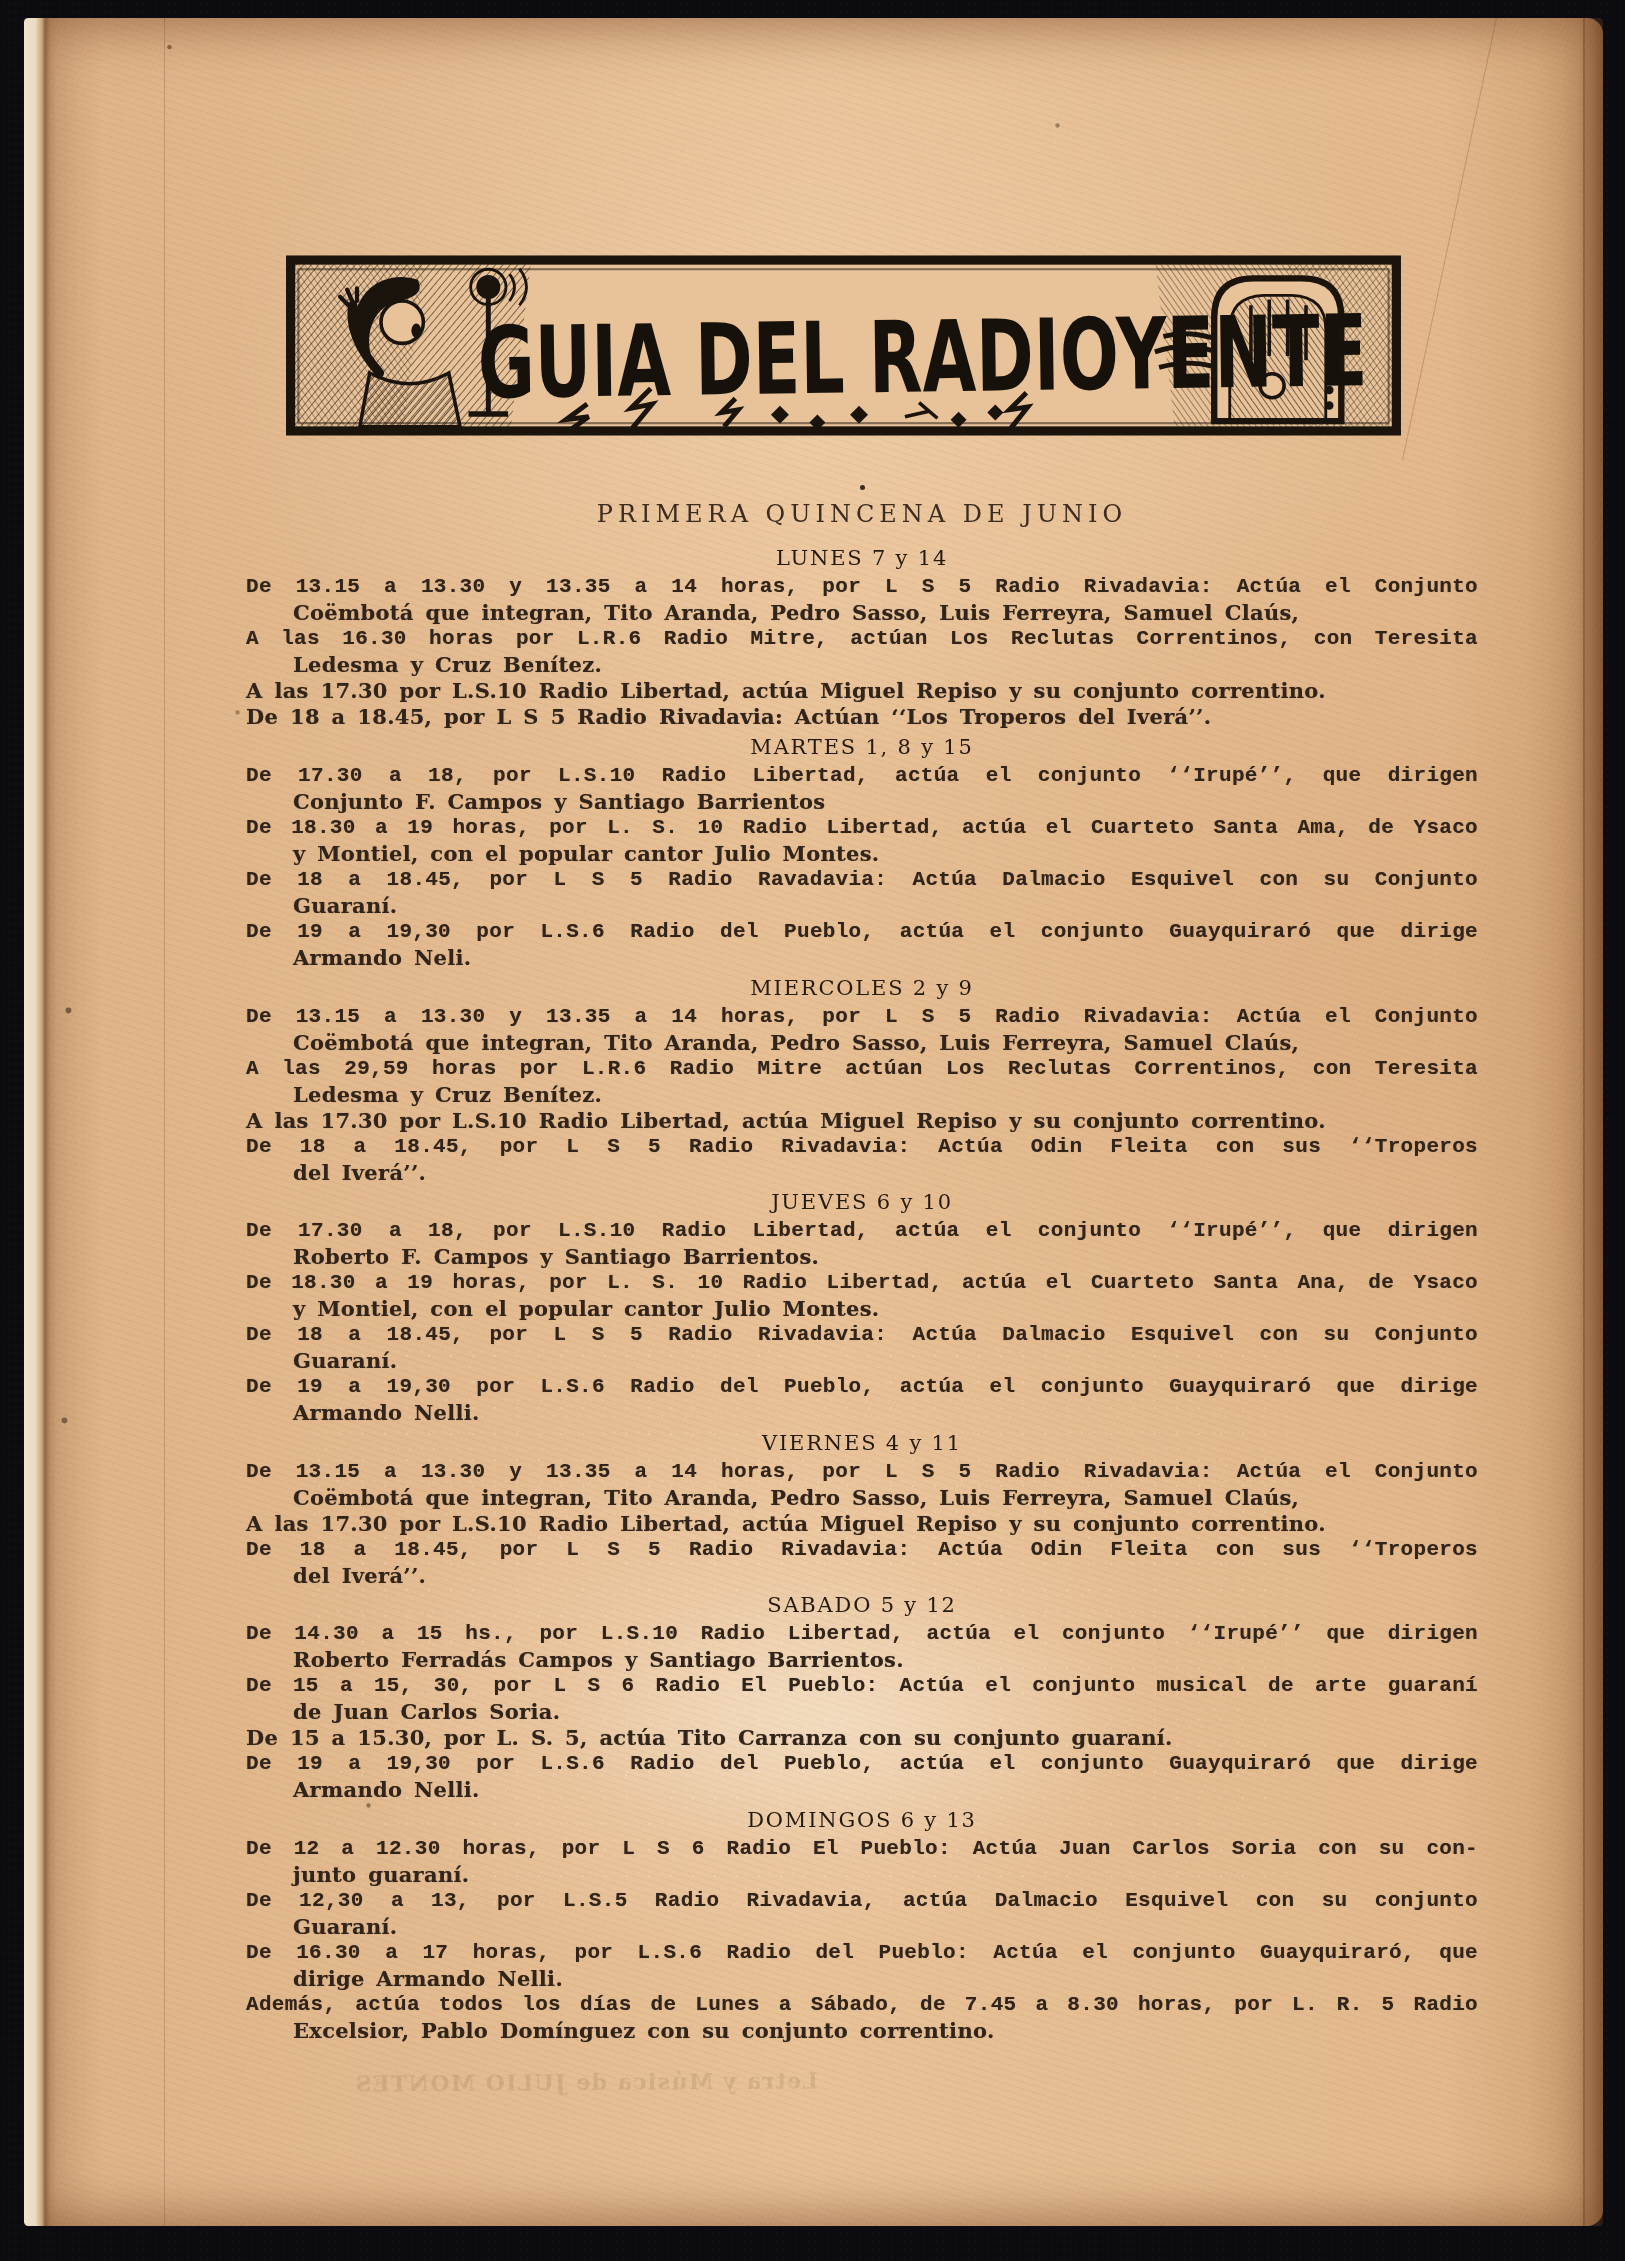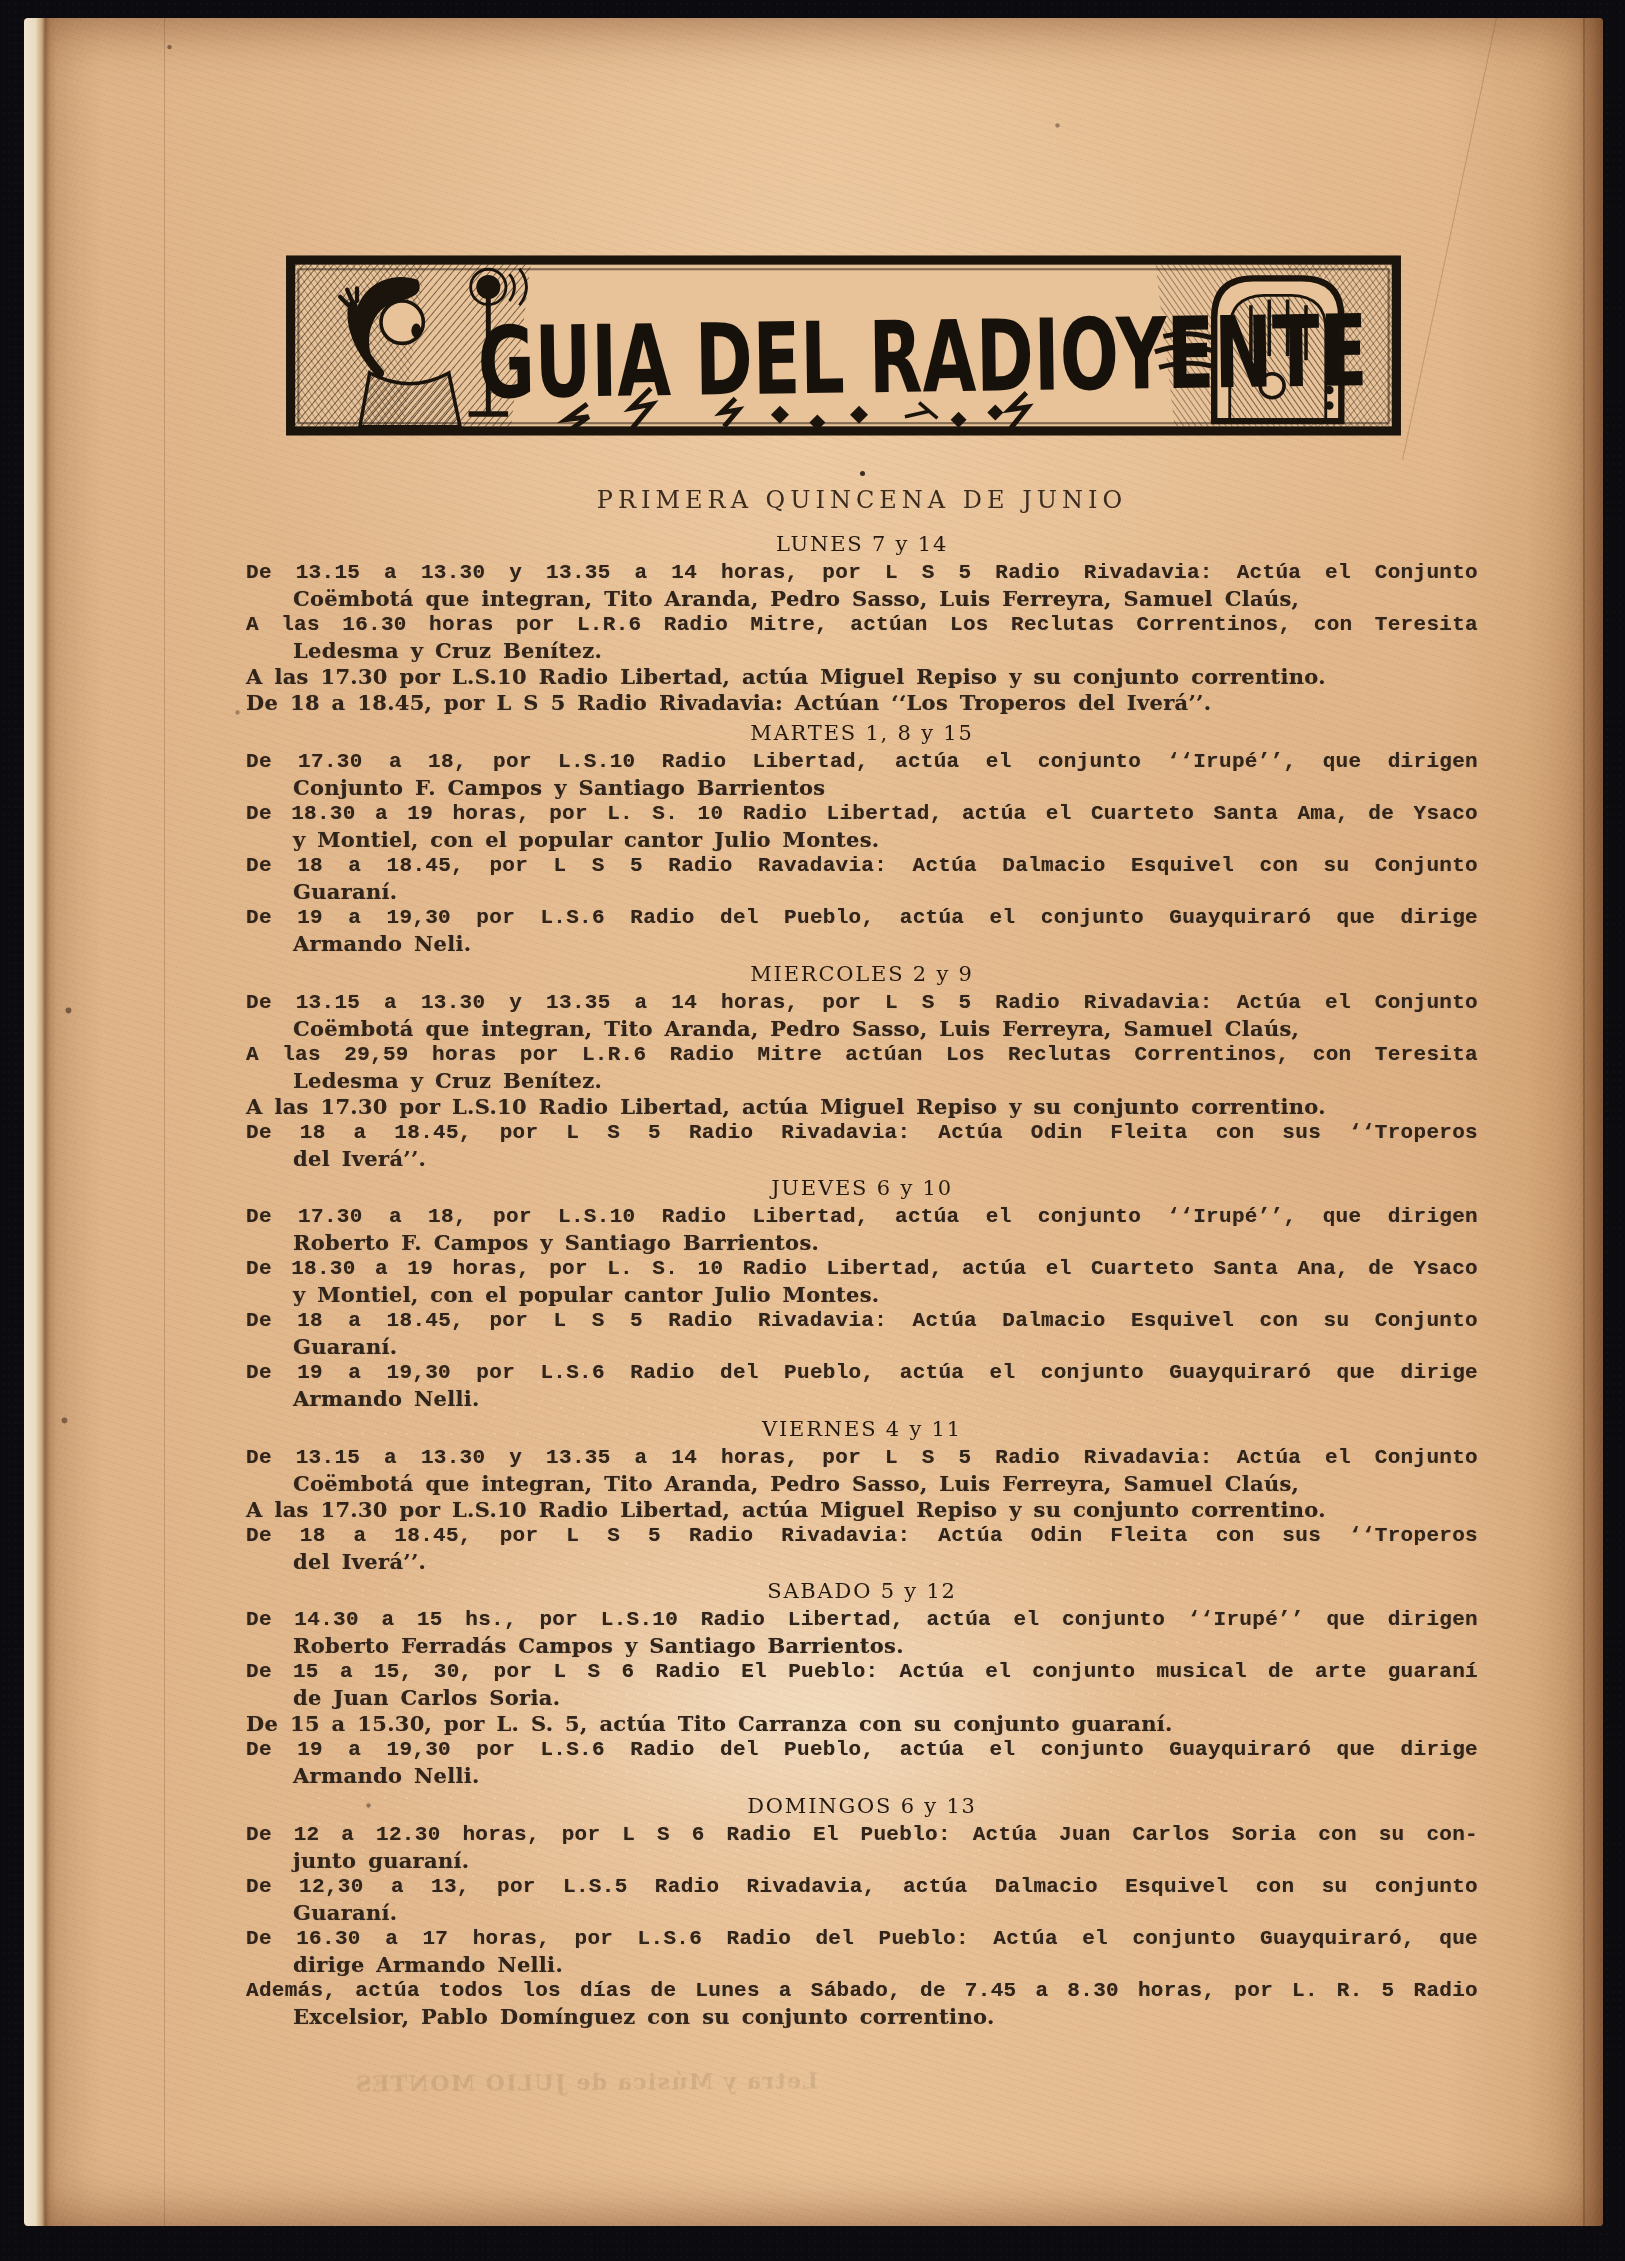--- a/index.html
+++ b/index.html
@@ -5,21 +5,21 @@
   html,body{margin:0;padding:0;}
   body{
     width:1625px;height:2261px;position:relative;overflow:hidden;
     background:#0b0b10;
     background-image:radial-gradient(rgba(255,255,255,.05) 0.7px, transparent 1px);
     background-size:6.4px 7.8px;
     font-family:"DejaVu Serif", serif;
   }
   .page{
     position:absolute;left:24px;top:18.4px;width:1579px;height:2208px;
-    border-radius:4px;
+    border-radius:16px;
     background-color:#e5ba8e;
     background-image:
       radial-gradient(919px 636px at 50% 16%, rgba(255,236,205,.25), transparent 65%),
       radial-gradient(707px 459px at 46% 76%, rgba(255,246,228,.30), transparent 60%),
       radial-gradient(1060px 777px at 88% 45%, rgba(190,130,80,.16), transparent 70%),
       linear-gradient(90deg,#c99e74 0%,#dfb489 5%,#e8c197 50%,#e2b88c 90%,#cda071 100%);
     box-shadow:
       inset 0 0 67px rgba(123,73,40,.38),
       inset -20px 0 49px rgba(108,60,33,.32),
       inset 15.5px 0 39px rgba(140,90,55,.22);
@@ -49,21 +49,21 @@
   .specks{position:absolute;left:0;top:0;width:2.8px;height:2.8px;border-radius:50%;background:transparent;
     box-shadow:
       43px 991px 0 1.4px rgba(45,28,16,.55),
       39px 1401px 0 1.4px rgba(45,28,16,.5),
       144px 27.6px 0 0.7px rgba(45,28,16,.5),
       343px 1786px 0 0.7px rgba(45,28,16,.45),
       1032px 106px 0 0.7px rgba(45,28,16,.4),
       212px 693px 0 0.7px rgba(45,28,16,.35);}
   .banner{position:absolute;left:259px;top:235px;width:1121px;height:185px;}
   .banner svg{display:block;width:100%;height:100%;}
-  .text-block{position:absolute;left:222px;top:453px;width:1232px;color:#30231a;}
+  .text-block{position:absolute;left:222px;top:467px;width:1232px;color:#30231a;}
   .title-dot{width:5px;height:5px;border-radius:50%;background:#3a2b1f;margin:0 auto 10px;}
   .doc-title{margin:0 0 17px;text-align:center;font-size:24px;font-weight:400;
     letter-spacing:5px;color:#3c2c1f;}
   .day-header{text-align:center;font-size:21px;line-height:27px;font-weight:400;
     letter-spacing:1.8px;margin:3.5px 0 2.1px;color:#251a10;}
   .entry{margin:0;padding-left:47px;font-size:21px;font-weight:700;
     letter-spacing:0.3px;word-spacing:4.2px;line-height:26px;color:#31241a;
     text-shadow:0 0 0.7px rgba(49,36,26,.45);}
   .entry .jline{display:block;text-align:justify;text-align-last:justify;text-justify:inter-word;font-family:Liberation Mono, monospace;}
   .entry .lline{display:block;}

